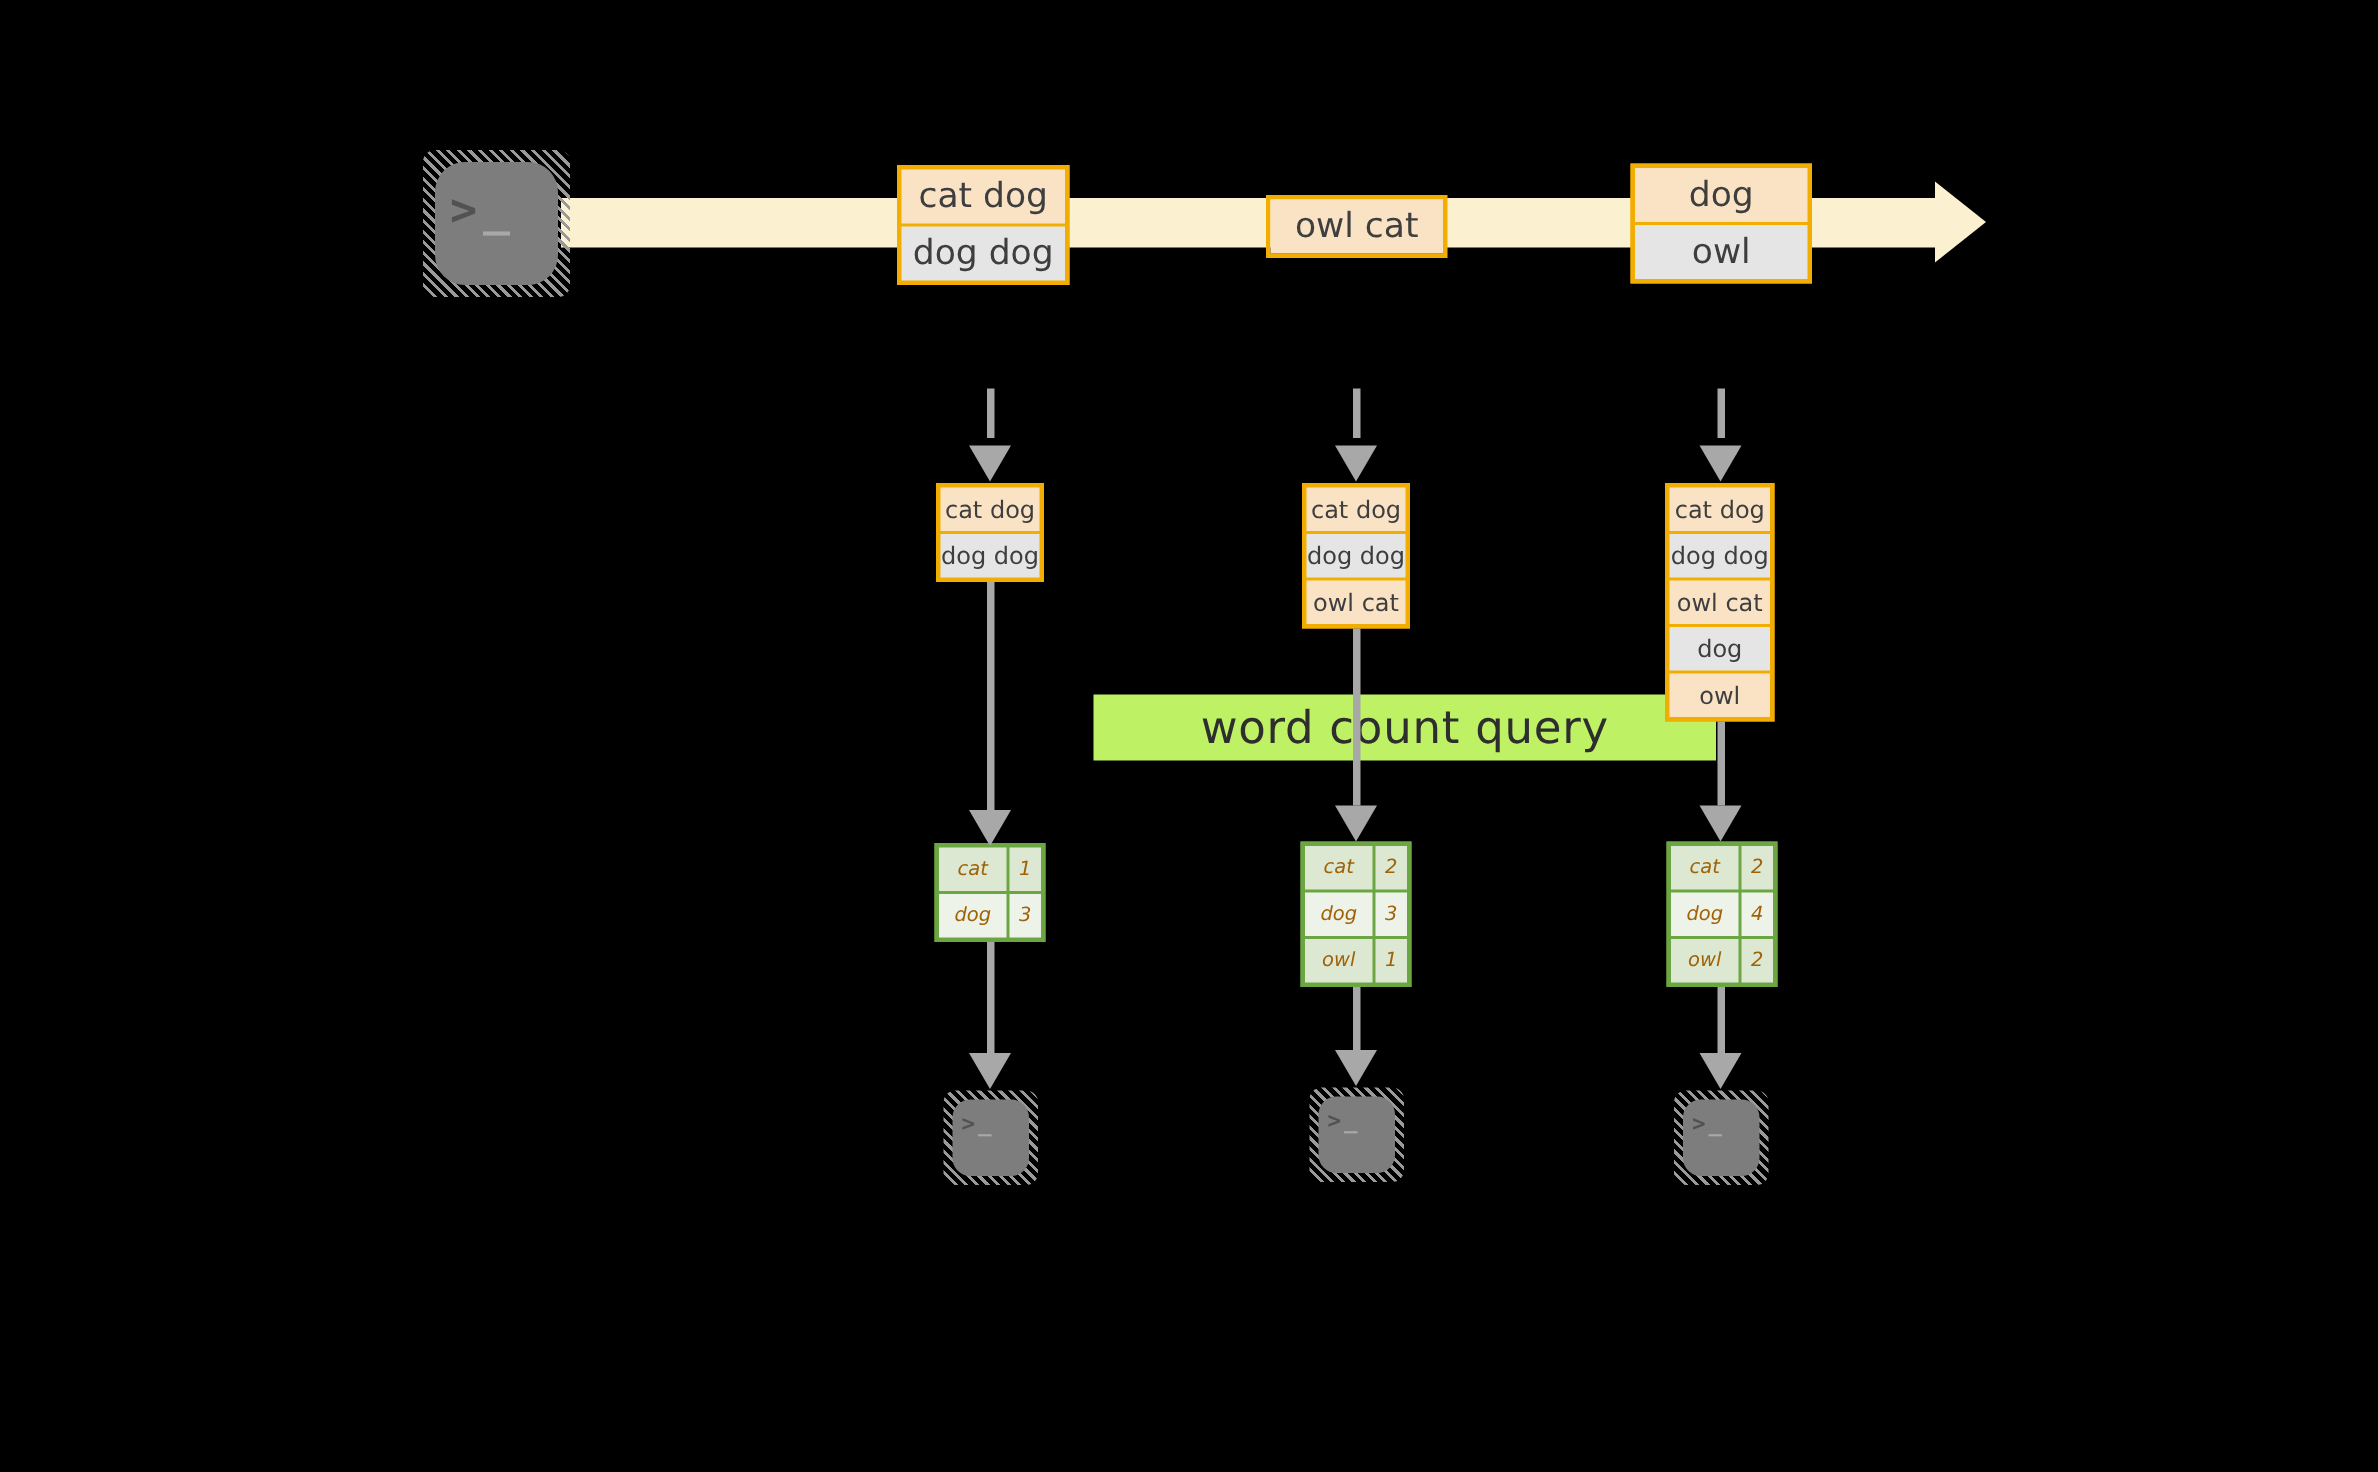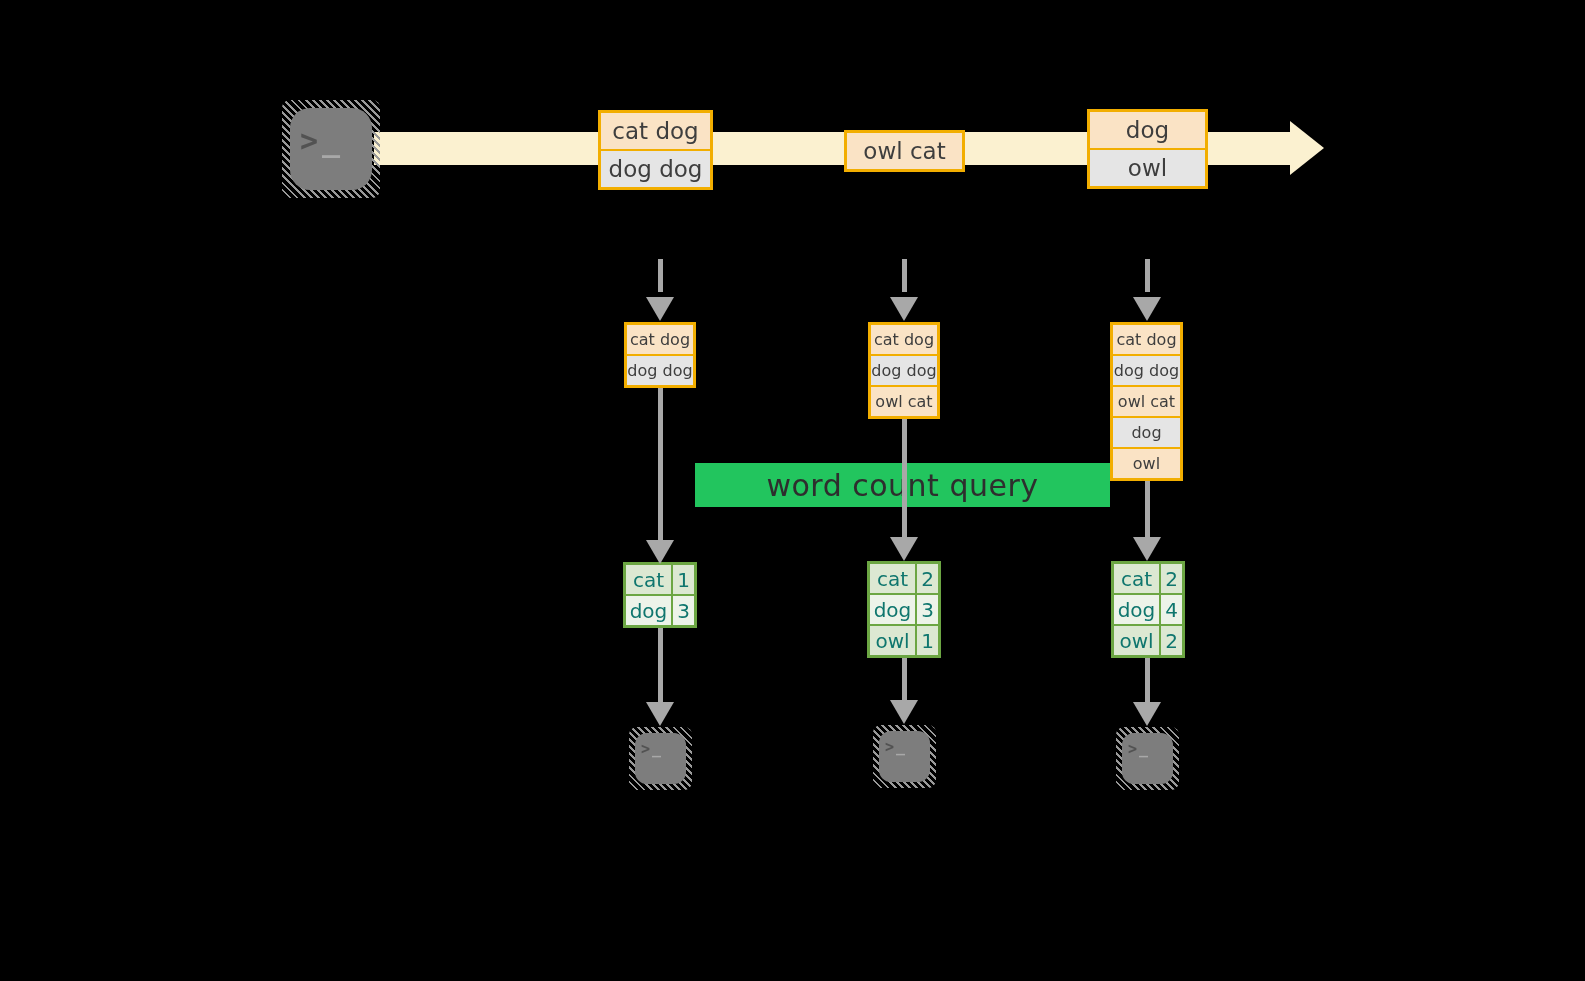--- a/index.html
+++ b/index.html
@@ -33,28 +33,28 @@
   .obox.small .ocell { height:29px; font-size:16px; }
   .peach { background:#fae3c5; }
   .cream { background:#e5e5e5; }
   
   .aline { position:absolute; width:5px; background:#a8a8a8; z-index:3; }
   .ahead { position:absolute; width:0; height:0; z-index:3;
     border-left:14px solid transparent; border-right:14px solid transparent;
     border-top:24px solid #a8a8a8; }
   .adash { position:absolute; width:5px; background:#a8a8a8; z-index:3; }
   
-  .query-band { position:absolute; left:695px; top:463px; width:415px; height:44px;
-    background:#22c55e; display:flex; align-items:center; justify-content:center; z-index:1; }
+  .query-band { position:absolute; left:729px; top:463px; width:415px; height:44px;
+    background:#bef264; display:flex; align-items:center; justify-content:center; z-index:1; }
   .query-band span { font-size:30px; color:#2e2e2e; letter-spacing:0.5px; }
   
   .gtable { position:absolute; border:3px solid #6ca643; background:#6ca643;
     display:grid; grid-template-columns:45px 21px; gap:2px; z-index:2; }
   .gcell { height:29px; display:flex; align-items:center; justify-content:center;
-    font-size:20px; color:#0f766e; }
+    font-size:13px; color:#a16207;font-style:italic; }
   .gdark { background:#dce8d2; }
   .glight { background:#edf3e9; }
 </style>
 </head>
 <body>
 
 <div class="canvas">
 
   <div class="band"></div>
   <div class="band-head"></div>

